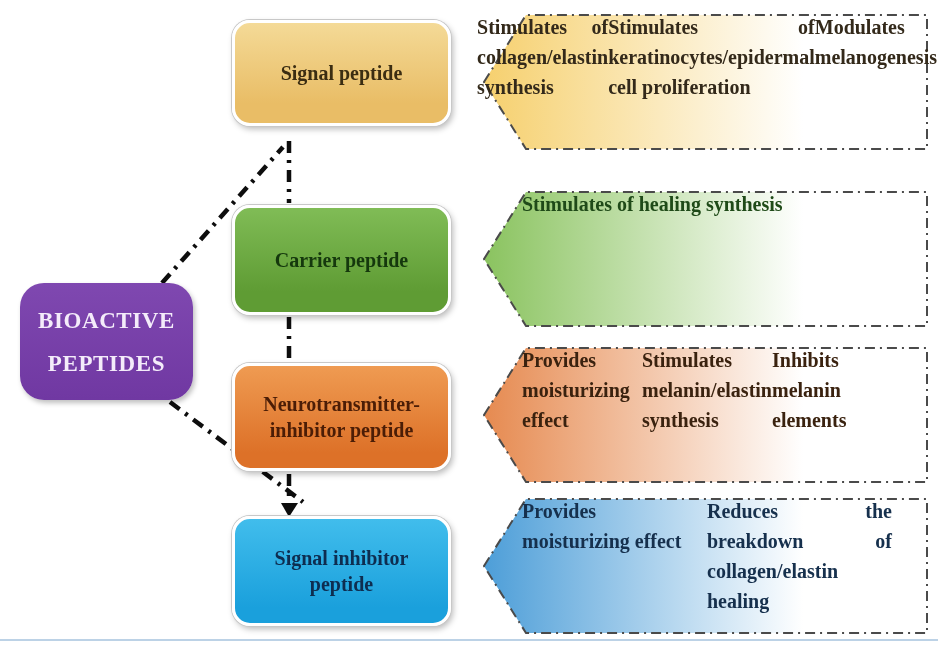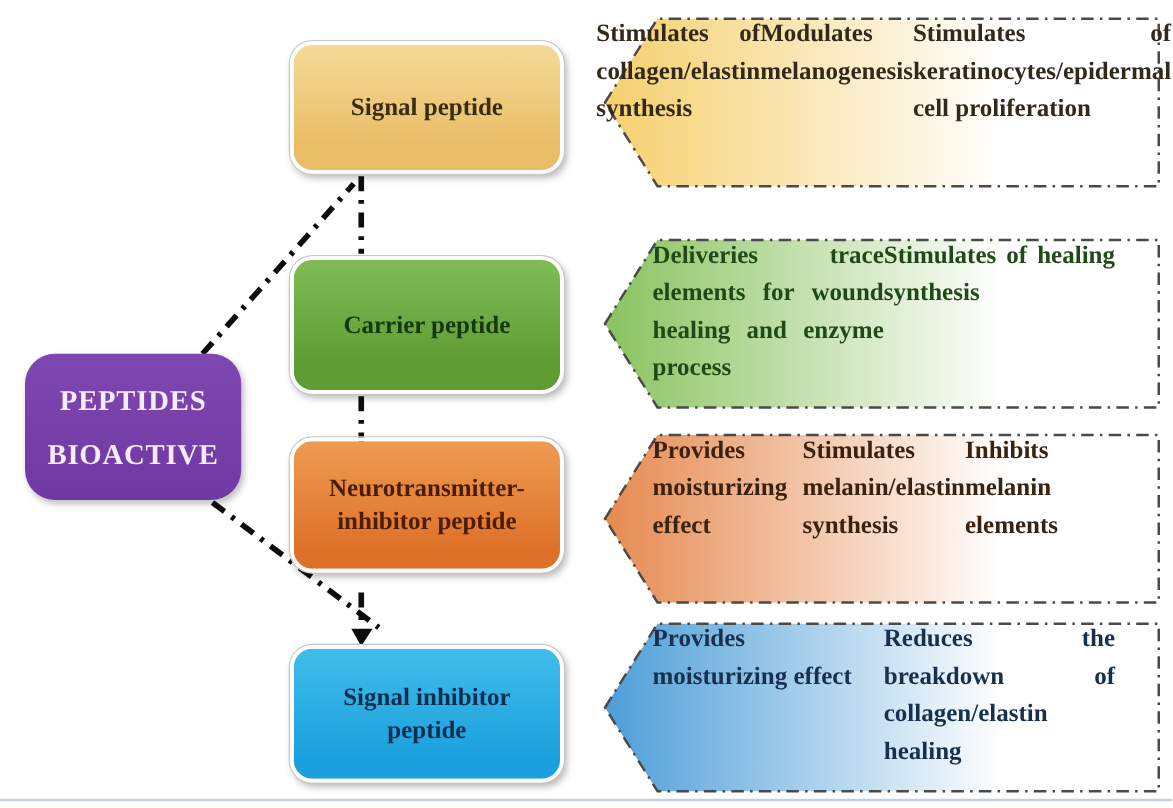--- a/index.html
+++ b/index.html
@@ -20,23 +20,23 @@
   }
   
   .pbox{
     position:absolute;left:232px;width:219px;box-sizing:border-box;
     border:3px solid #ffffff;border-radius:18px;
     box-shadow:0 0 0 1px #c8c8c8,2px 3px 6px rgba(0,0,0,.28);
     display:flex;align-items:center;justify-content:center;
     padding:0 16px;text-align:center;
   }
   .pbox .lbl{font-size:20px;font-weight:700;line-height:26px;}
-  .pbox--signal {top:33px;height:106px;background:linear-gradient(180deg,#f4da97 0%,#e9bd66 80%);}
+  .pbox--signal {top:20px;height:106px;background:linear-gradient(180deg,#f4da97 0%,#e9bd66 80%);}
   .pbox--carrier{top:205px;height:110px;background:linear-gradient(180deg,#80bc56 0%,#5f9c34 80%);}
-  .pbox--neuro  {top:350px;height:108px;background:linear-gradient(180deg,#ef9b52 0%,#dd7128 85%);align-items:center;}
+  .pbox--neuro  {top:363px;height:108px;background:linear-gradient(180deg,#ef9b52 0%,#dd7128 85%);align-items:center;}
   .pbox--enzyme {top:516px;height:110px;background:linear-gradient(180deg,#41bdec 0%,#1aa0dc 85%);}
   .pbox--signal .lbl{color:#3b2d12;}
   .pbox--carrier .lbl{color:#15380d;}
   .pbox--neuro .lbl{color:#4b1d06;}
   .pbox--enzyme .lbl{color:#0e2d50;}
   
   .banner{position:absolute;left:482px;width:448px;height:140px;}
   .banner svg.shape{position:absolute;left:0;top:0;width:100%;height:100%;}
   .banner .txt{
     position:absolute;left:40px;top:0;width:370px;height:100%;
@@ -63,22 +63,22 @@
   <svg id="connectors" viewBox="0 0 938 646">
     <line x1="162" y1="283" x2="283" y2="147"></line>
     <line x1="289" y1="141" x2="289" y2="203"></line>
     <line x1="289" y1="317" x2="289" y2="361"></line>
     <line x1="170" y1="402" x2="303" y2="502"></line>
     <line x1="289" y1="474" x2="289" y2="503"></line>
     <polygon points="281,503 298,503 289,517" fill="#0d0d0d"></polygon>
   </svg>
 
   <div class="title-box">
+    <div class="line">BIOACTIVE</div>
     <div class="line">PEPTIDES</div>
-    <div class="line">BIOACTIVE</div>
   </div>
 
   <div class="pbox pbox--signal">
     <div class="lbl">Signal peptide</div>
   </div>
   <div class="pbox pbox--carrier">
     <div class="lbl">Carrier peptide</div>
   </div>
   <div class="pbox pbox--neuro">
     <div class="lbl">Neurotransmitter-inhibitor peptide</div>
@@ -92,37 +92,36 @@
       <defs>
         <linearGradient id="g0" x1="0" y1="0" x2="1" y2="0">
           <stop offset="0" stop-color="#f6d06e"></stop>
           <stop offset="0.72" stop-color="#ffffff"></stop>
         </linearGradient>
       </defs>
       <polygon points="2,70 44,3 445,3 445,137 44,137" fill="url(#g0)" stroke="#4a4a4a" stroke-width="2" stroke-dasharray="10 5 2 5"></polygon>
     </svg>
     <div class="txt">
       <div class="fn spread">Stimulates of collagen/elastin synthesis</div>
+      <div class="fn">Stimulates of keratinocytes/epidermal cell proliferation</div>
       <div class="fn">Modulates melanogenesis</div>
-      <div class="fn">Stimulates of keratinocytes/epidermal cell proliferation</div>
     </div>
   </div>
 
   <div class="banner banner--2">
     <svg class="shape" viewBox="0 0 448 140" preserveAspectRatio="none">
       <defs>
         <linearGradient id="g1" x1="0" y1="0" x2="1" y2="0">
           <stop offset="0" stop-color="#8ac35f"></stop>
           <stop offset="0.72" stop-color="#ffffff"></stop>
         </linearGradient>
       </defs>
       <polygon points="2,70 44,3 445,3 445,137 44,137" fill="url(#g1)" stroke="#4a4a4a" stroke-width="2" stroke-dasharray="10 5 2 5"></polygon>
     </svg>
     <div class="txt">
-      <div class="fn">Deliveries trace elements for wound healing and enzyme process</div>
       <div class="fn">Stimulates of healing synthesis</div>
     </div>
   </div>
 
   <div class="banner banner--3">
     <svg class="shape" viewBox="0 0 448 140" preserveAspectRatio="none">
       <defs>
         <linearGradient id="g2" x1="0" y1="0" x2="1" y2="0">
           <stop offset="0" stop-color="#e68a50"></stop>
           <stop offset="0.72" stop-color="#ffffff"></stop>

